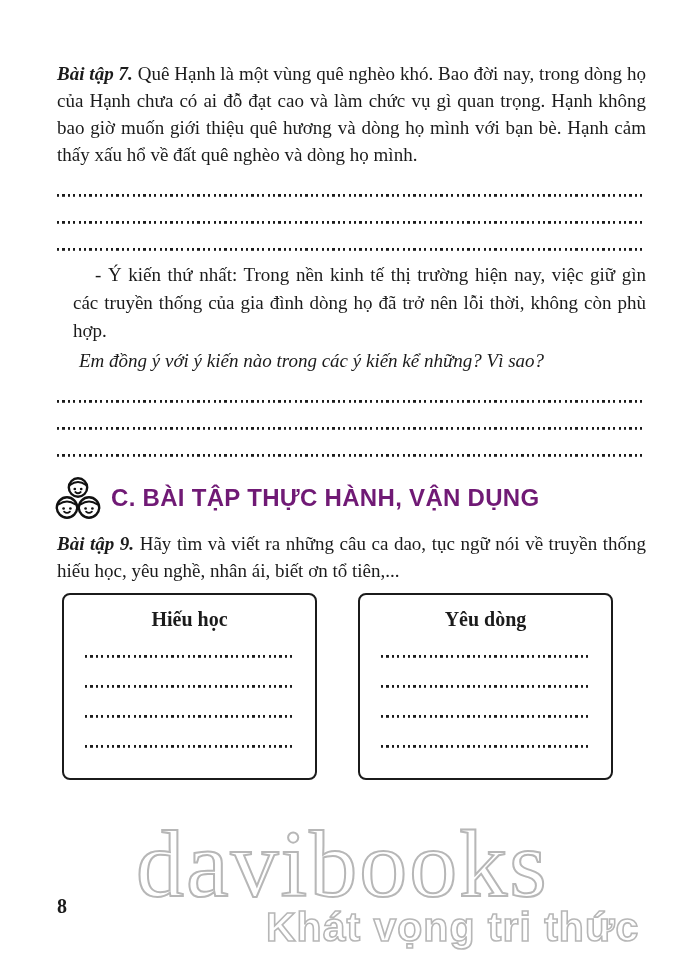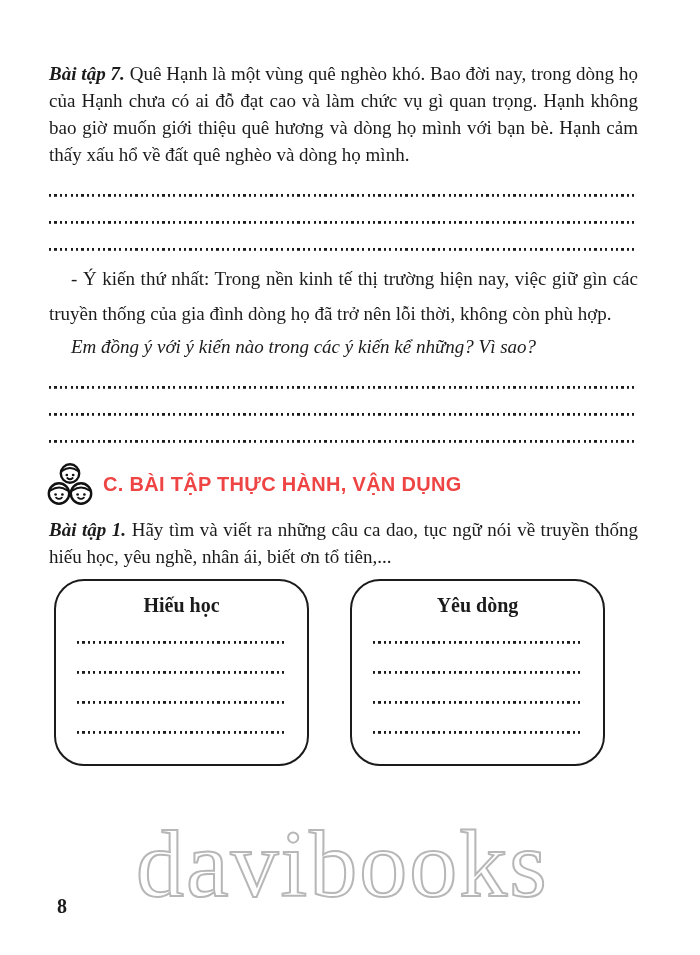--- a/index.html
+++ b/index.html
@@ -6,57 +6,57 @@
   .page{
     position:relative;
     width:700px;height:955px;
     background:#ffffff;
     overflow:hidden;
     font-family:"Liberation Serif", serif;
     color:#1b1b1b;
     box-shadow:0 0 4px rgba(0,0,0,.25);
   }
   .content{
-    position:absolute;left:49px;top:60px;width:589px;z-index:1;
+    position:absolute;left:57px;top:60px;width:589px;z-index:1;
   }
   p{margin:0;}
   .para{
     font-size:19px;line-height:27px;text-align:justify;
   }
   .exlabel{font-weight:bold;font-style:italic;}
   .question{
     font-size:19px;line-height:27px;font-style:italic;
     text-indent:22px;margin-top:2px;
   }
   .opinion{
-    font-size:19px;line-height:35px;text-align:justify;text-indent:22px;
+    font-size:19px;line-height:28px;text-align:justify;text-indent:22px;margin-left:16px;
   }
   .answers{margin-top:7px;margin-bottom:5px;}
   .dots{
     height:27px;
     background-image:repeating-linear-gradient(to right,#1b1b1b 0,#1b1b1b 2.2px,transparent 2.2px,transparent 5.4px);
     background-size:100% 2.8px;
     background-repeat:no-repeat;
     background-position:left bottom 5px;
   }
   .section-header{
     display:flex;align-items:center;gap:10px;
     margin:14px 0 10px -2px;
   }
   .section-title{
     font-family:"Liberation Sans", sans-serif;
-    font-weight:bold;font-size:20px;letter-spacing:.3px;
-    white-space:nowrap;color:#ef4444;
+    font-weight:bold;font-size:24px;letter-spacing:.3px;
+    white-space:nowrap;color:#701a75;
   }
   .boxes-row{
     display:flex;gap:41px;margin-top:9px;margin-left:5px;
   }
   .answer-box{
     width:255px;height:187px;
-    border:2.2px solid #1b1b1b;border-radius:30px;
+    border:2.2px solid #1b1b1b;border-radius:8px;
     padding:0 21px;box-sizing:border-box;
     background:transparent;
   }
   .box-title{
     text-align:center;font-weight:bold;font-size:20px;line-height:26px;
     margin-top:11px;
   }
   .box-lines{margin-top:3px;}
   .box-lines .dots{height:30px;background-position:left bottom 7px;}
   .watermark{
@@ -80,20 +80,21 @@
     font-size:20px;font-weight:bold;
   }
   .faces-icon{flex:0 0 auto;display:block;}
 </style>
 </head>
 <body>
 
 <div class="page">
 
   <div class="watermark wm-brand">davibooks</div>
+  <div class="watermark wm-slogan">Khát vọng tri thức</div>
 
   <div class="content">
 
     <p class="para"><span class="exlabel">Bài tập 7.</span> <span>Quê Hạnh là một vùng quê nghèo khó. Bao đời nay, trong dòng họ của Hạnh chưa có ai đỗ đạt cao và làm chức vụ gì quan trọng. Hạnh không bao giờ muốn giới thiệu quê hương và dòng họ mình với bạn bè. Hạnh cảm thấy xấu hổ về đất quê nghèo và dòng họ mình.</span></p>
     <div class="answers">
       <div class="dots"></div>
       <div class="dots"></div>
       <div class="dots"></div>
     </div>
 
@@ -127,21 +128,21 @@
         </g>
         <g stroke="#111" fill="none" stroke-width="1.8" stroke-linecap="round">
           <path d="M20.3 16 Q23 18.6 25.7 16"></path>
           <path d="M9.1 35.6 Q12 38.2 14.9 35.6"></path>
           <path d="M31.1 35.6 Q34 38.2 36.9 35.6"></path>
         </g>
       </svg>
       <span class="section-title">C. BÀI TẬP THỰC HÀNH, VẬN DỤNG</span>
     </div>
 
-    <p class="para"><span class="exlabel">Bài tập 1.</span> <span>Hãy tìm và viết ra những câu ca dao, tục ngữ nói về truyền thống hiếu học, yêu nghề, nhân ái, biết ơn tổ tiên,...</span></p>
+    <p class="para"><span class="exlabel">Bài tập 9.</span> <span>Hãy tìm và viết ra những câu ca dao, tục ngữ nói về truyền thống hiếu học, yêu nghề, nhân ái, biết ơn tổ tiên,...</span></p>
 
     <div class="boxes-row">
       <div class="answer-box">
         <div class="box-title">Hiếu học</div>
         <div class="box-lines">
           <div class="dots"></div>
           <div class="dots"></div>
           <div class="dots"></div>
           <div class="dots"></div>
         </div>

